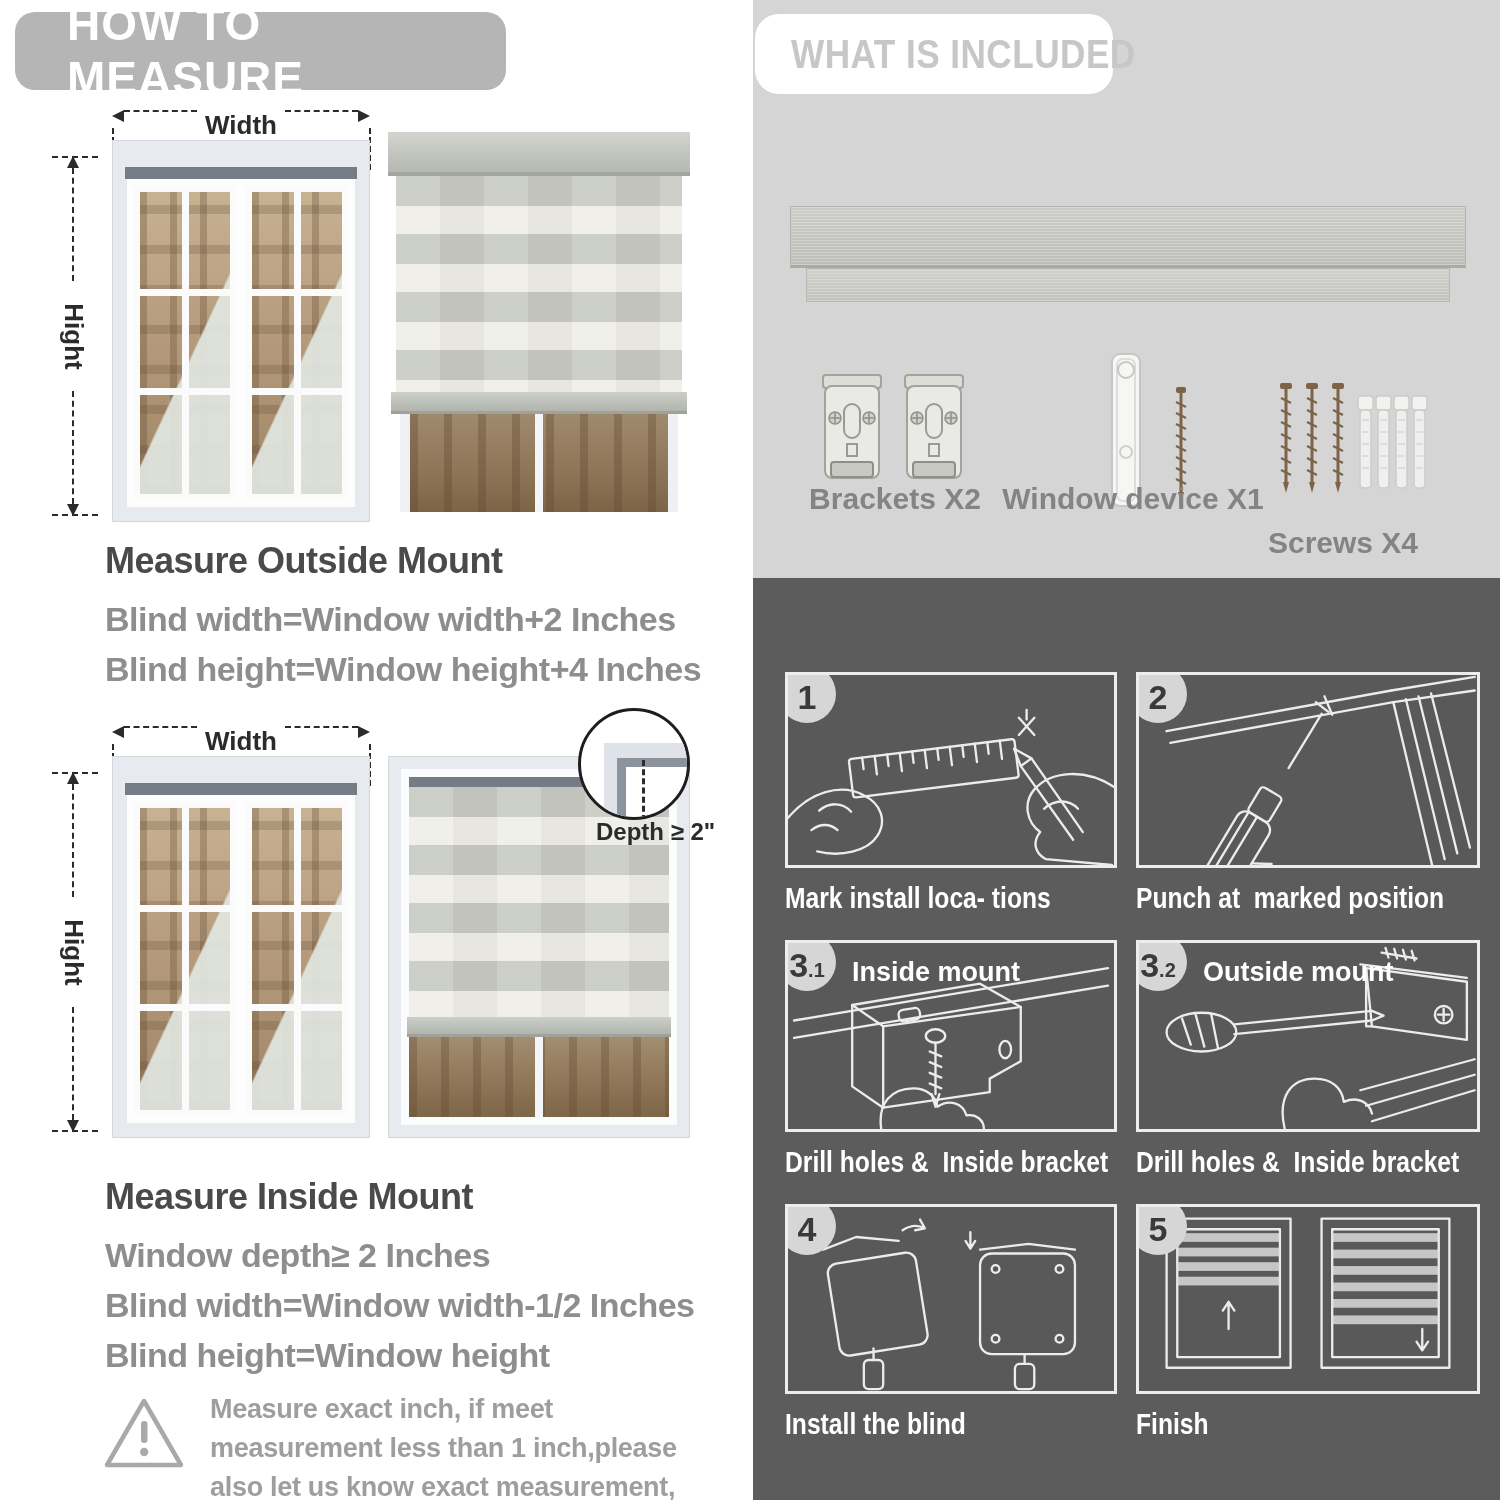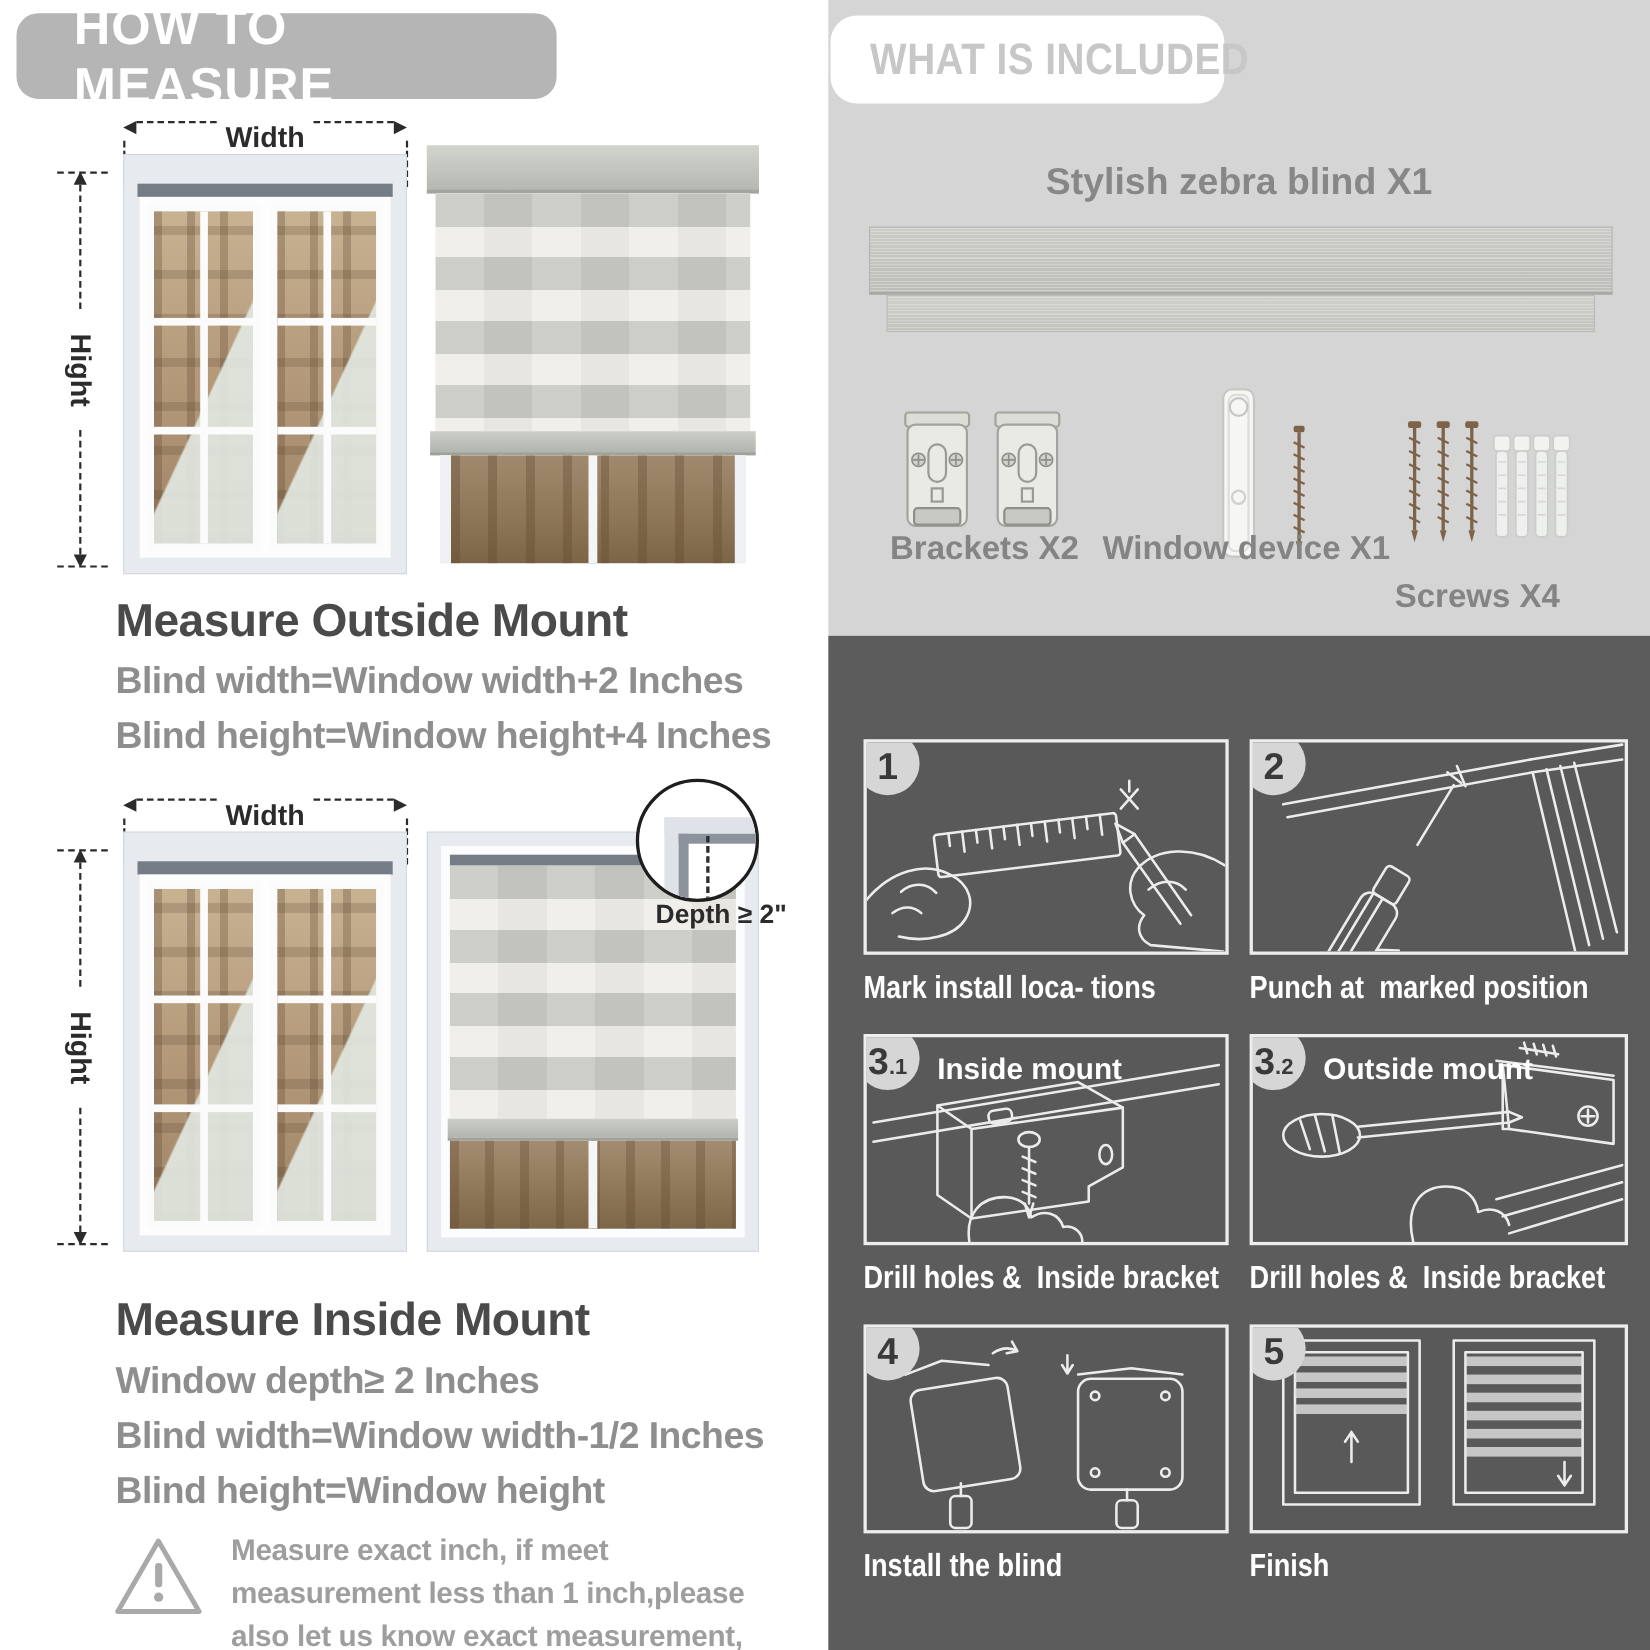--- a/index.html
+++ b/index.html
@@ -7,21 +7,21 @@
         font-family:"Liberation Sans",sans-serif;}
 
   
   .abs{position:absolute;}
 
   
   .hm-header{left:15px;top:12px;width:491px;height:78px;background:#b5b5b5;border-radius:20px;
              display:flex;align-items:center;padding-left:52px;box-sizing:border-box;}
   .hm-header span{font-size:46px;font-weight:bold;color:#ffffff;letter-spacing:1px;}
 
-  .sec-heading{font-size:42px;font-weight:bold;color:#4a4a4a;letter-spacing:-0.5px;}
+  .sec-heading{font-size:36px;font-weight:bold;color:#4a4a4a;letter-spacing:-0.5px;}
   .sec-line{font-size:34px;font-weight:bold;color:#8e8e8e;letter-spacing:-0.5px;}
 
   
   .dim-h{display:flex;align-items:flex-start;height:28px;}
   .dim-h .dash{flex:1;border-top:2.5px dashed #2b2b2b;height:0;}
   .dim-label{font-size:26px;font-weight:bold;color:#2b2b2b;padding:0 8px;white-space:nowrap;}
   .ah{width:0;height:0;border-top:6px solid transparent;border-bottom:6px solid transparent;}
   .ah.l{border-right:12px solid #2b2b2b;}
   .ah.r{border-left:12px solid #2b2b2b;}
   .dim-v{display:flex;flex-direction:column;align-items:center;width:30px;}
@@ -260,21 +260,20 @@
     <circle cx="44.2" cy="60" r="4.2" fill="#a9a9a9"></circle>
   </svg>
   <div class="abs warn-text" style="left:210px;top:1390px;">Measure exact inch, if meet measurement less than 1 inch,please also let us know exact measurement, please do not leave it</div>
 
   <div class="abs panel-top"></div>
 
   <div class="abs inc-header">
     <span>WHAT IS INCLUDED</span>
   </div>
 
-  <div class="abs blind-title">Stylish zebra blind X1</div>
   <div class="abs bar-main"></div>
   <div class="abs bar-lower"></div>
 
   <svg class="abs" style="left:820px;top:372px;" width="64" height="120" viewBox="0 0 64 120">
     <rect x="3" y="3" width="58" height="13" rx="3" fill="#ddddd7" stroke="#a3a39d" stroke-width="2"></rect>
     <rect x="5" y="14" width="54" height="92" rx="7" fill="#e9e9e5" stroke="#a3a39d" stroke-width="2"></rect>
     <rect x="24" y="32" width="16" height="34" rx="8" fill="none" stroke="#9a9a94" stroke-width="2"></rect>
     <circle cx="15" cy="46" r="6" fill="#d2d2cc" stroke="#8f8f89" stroke-width="1.5"></circle>
     <path d="M15,41 v10 M10,46 h10" stroke="#8f8f89" stroke-width="1.5"></path>
     <circle cx="49" cy="46" r="6" fill="#d2d2cc" stroke="#8f8f89" stroke-width="1.5"></circle>

